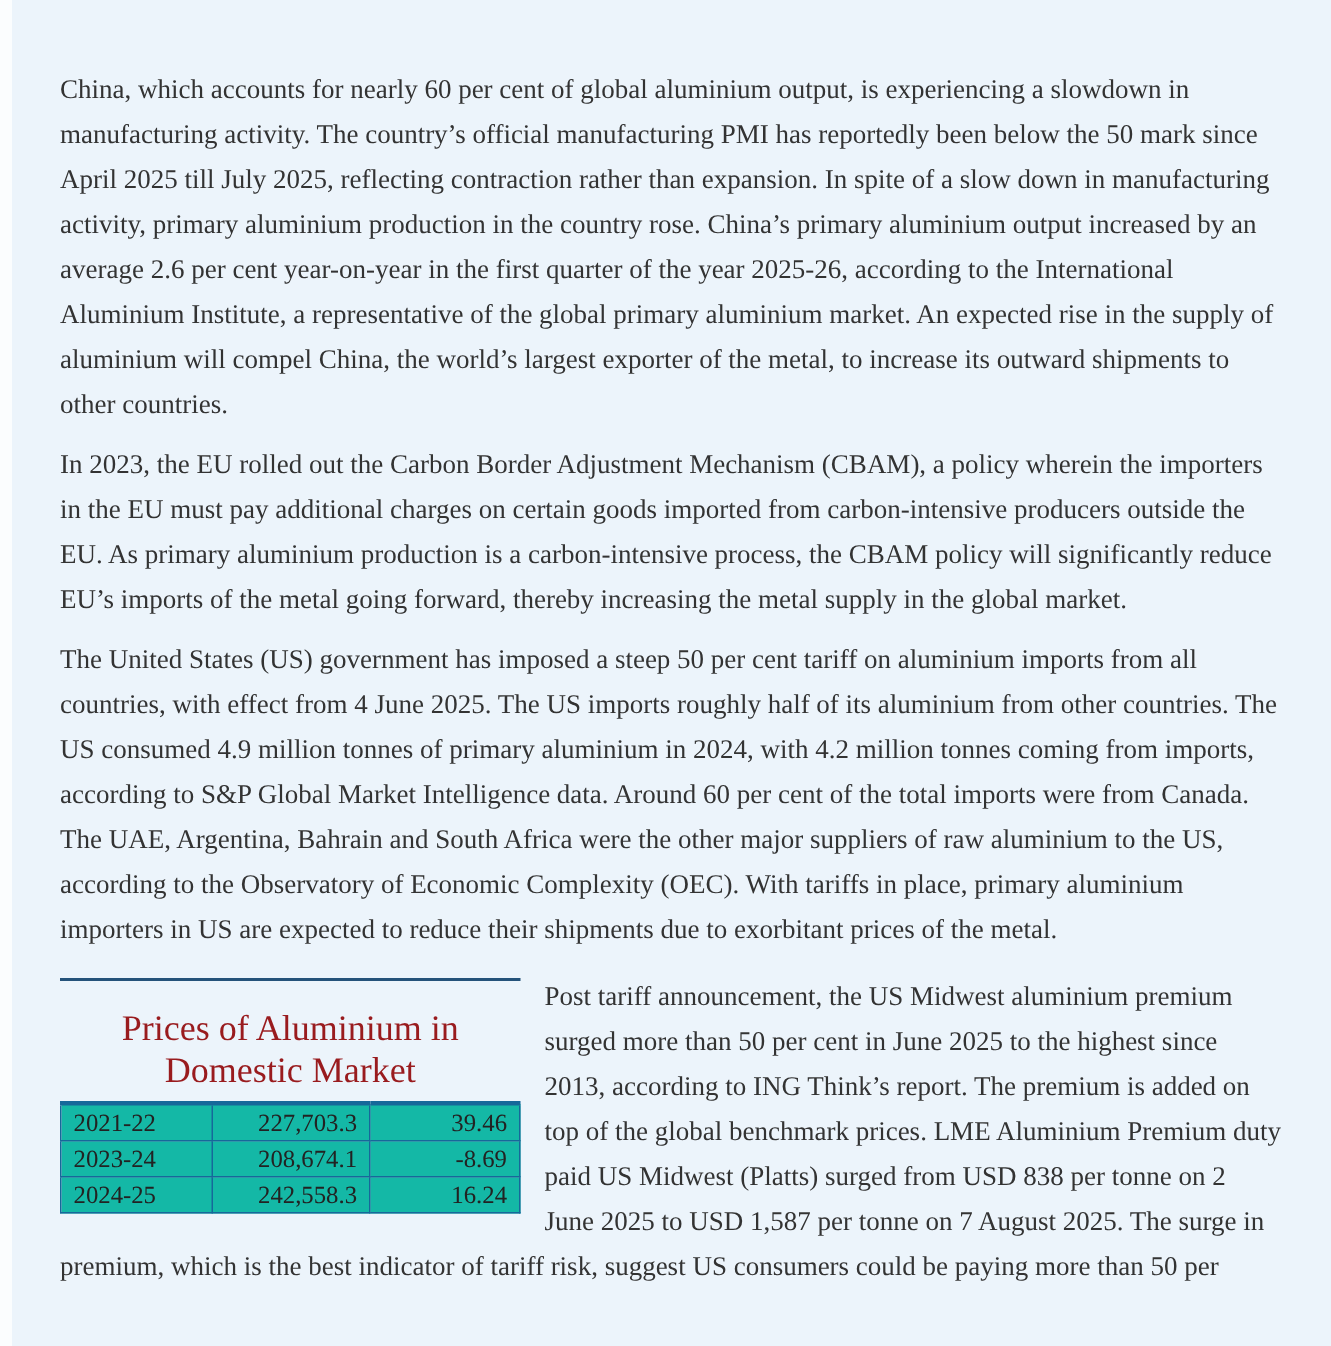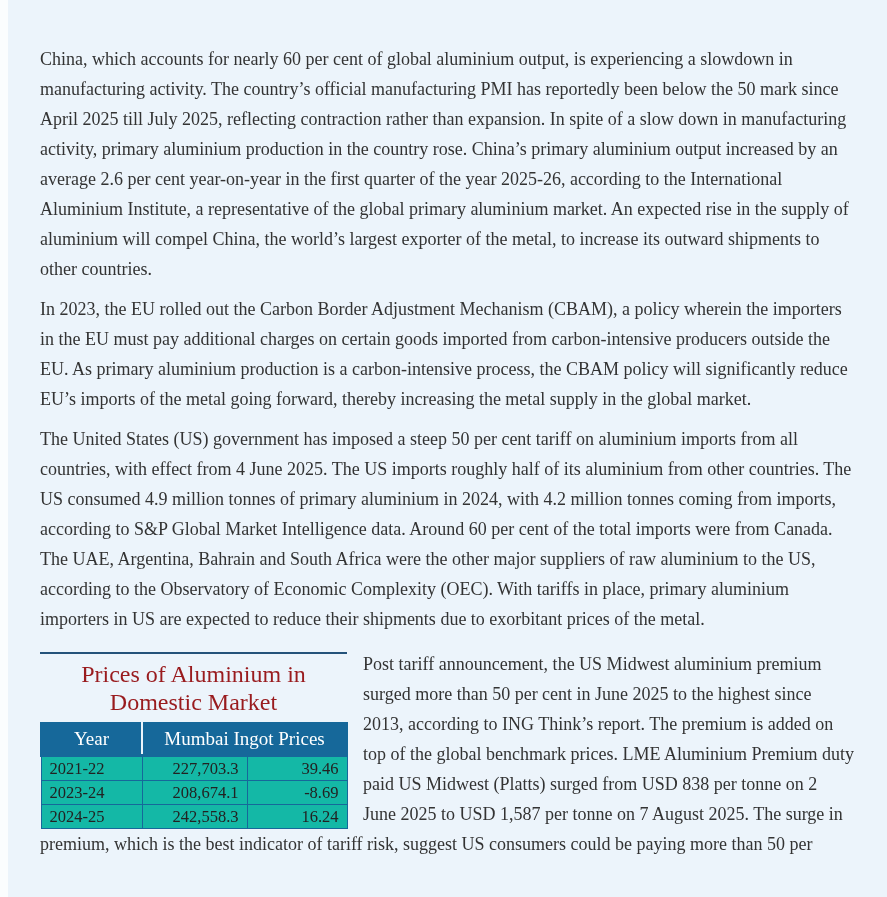--- a/index.html
+++ b/index.html
@@ -28,21 +28,21 @@
     line-height: 30px;
     text-align: left;
   }
   .aside-row { margin-top: 15px; }
   .aside-row::after { content: ""; display: block; clear: both; }
   .table-wrap {
     float: left;
     width: 307px;
     margin: 3px 16px 0 0;
     border-top: 2px solid #24527a;
-    padding-top: 4px;
+    padding-top: 16px;
   }
   .table-title {
     font-size: 24px;
     line-height: 28px;
     text-align: center;
     color: #991b1e;
     margin: 2px 0 6px 0;
   }
   table.prices {
     border-collapse: collapse;
@@ -96,24 +96,20 @@
     <figure class="table-wrap" style="margin-left:0; margin-bottom:0;">
       <figcaption class="table-title">Prices of Aluminium in Domestic Market</figcaption>
 
       <table class="prices">
         <colgroup>
           <col class="c-year">
           <col class="c-price">
           <col class="c-change">
         </colgroup>
         <thead>
-          <tr>
-            <th>Year</th>
-            <th colspan="2">Mumbai Ingot Prices</th>
-          </tr>
         </thead>
         <tbody>
           <tr>
             <td class="yr">2021-22</td>
             <td class="num">227,703.3</td>
             <td class="num">39.46</td>
           </tr>
           <tr>
             <td class="yr">2023-24</td>
             <td class="num">208,674.1</td>

